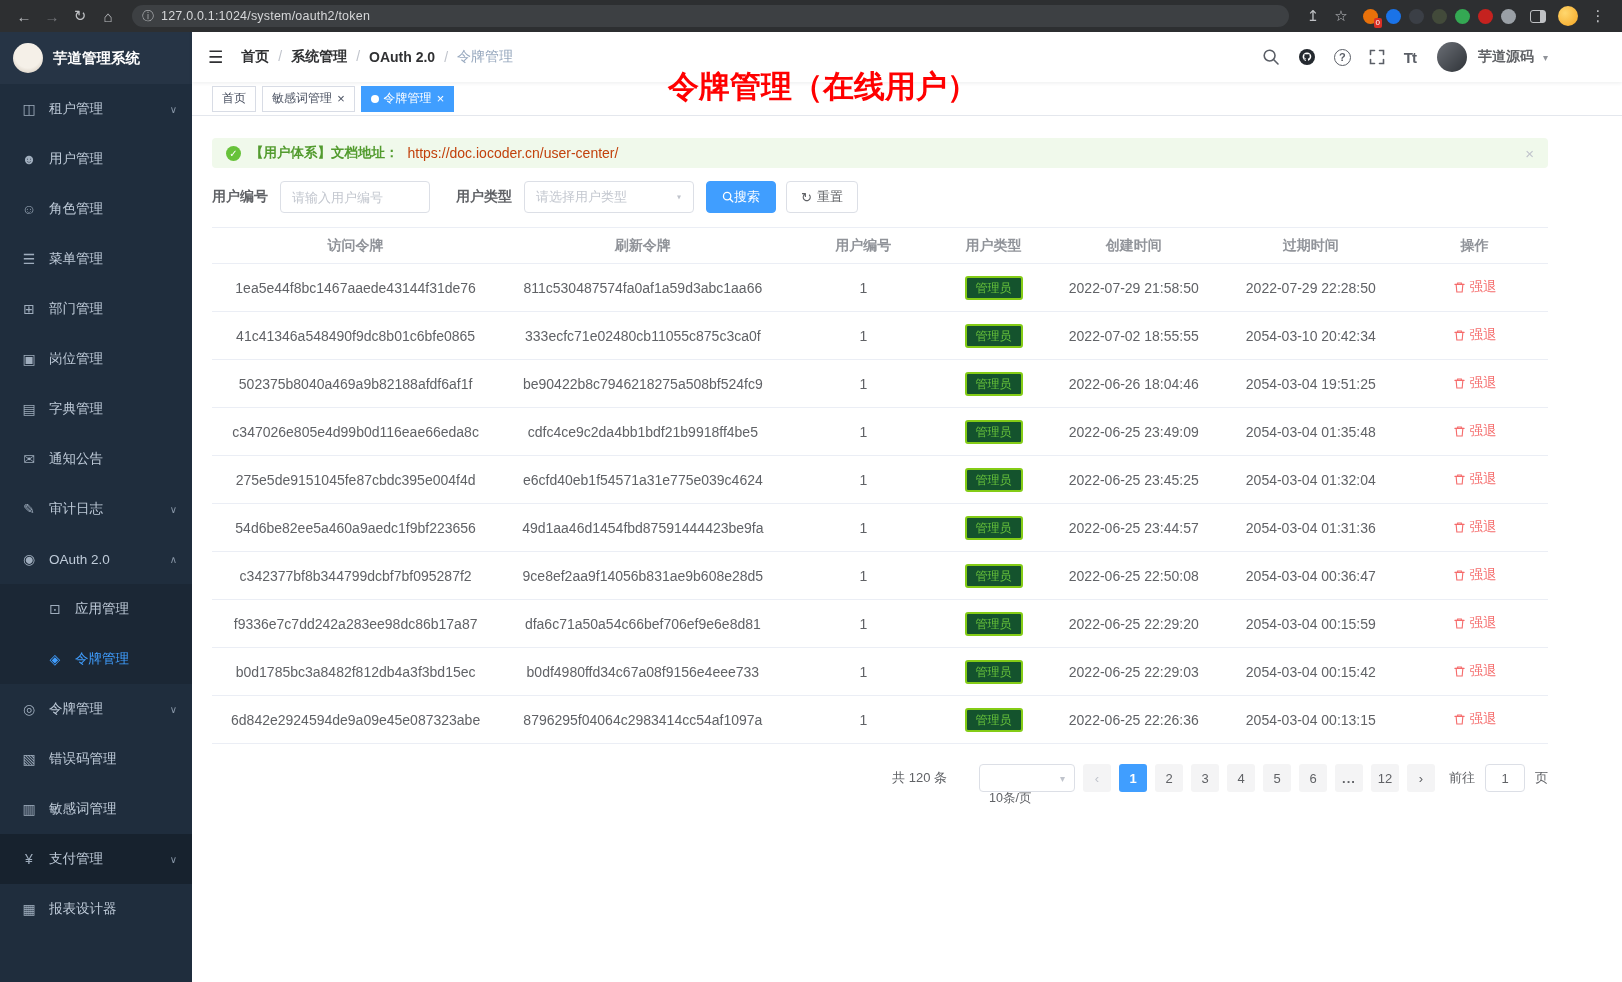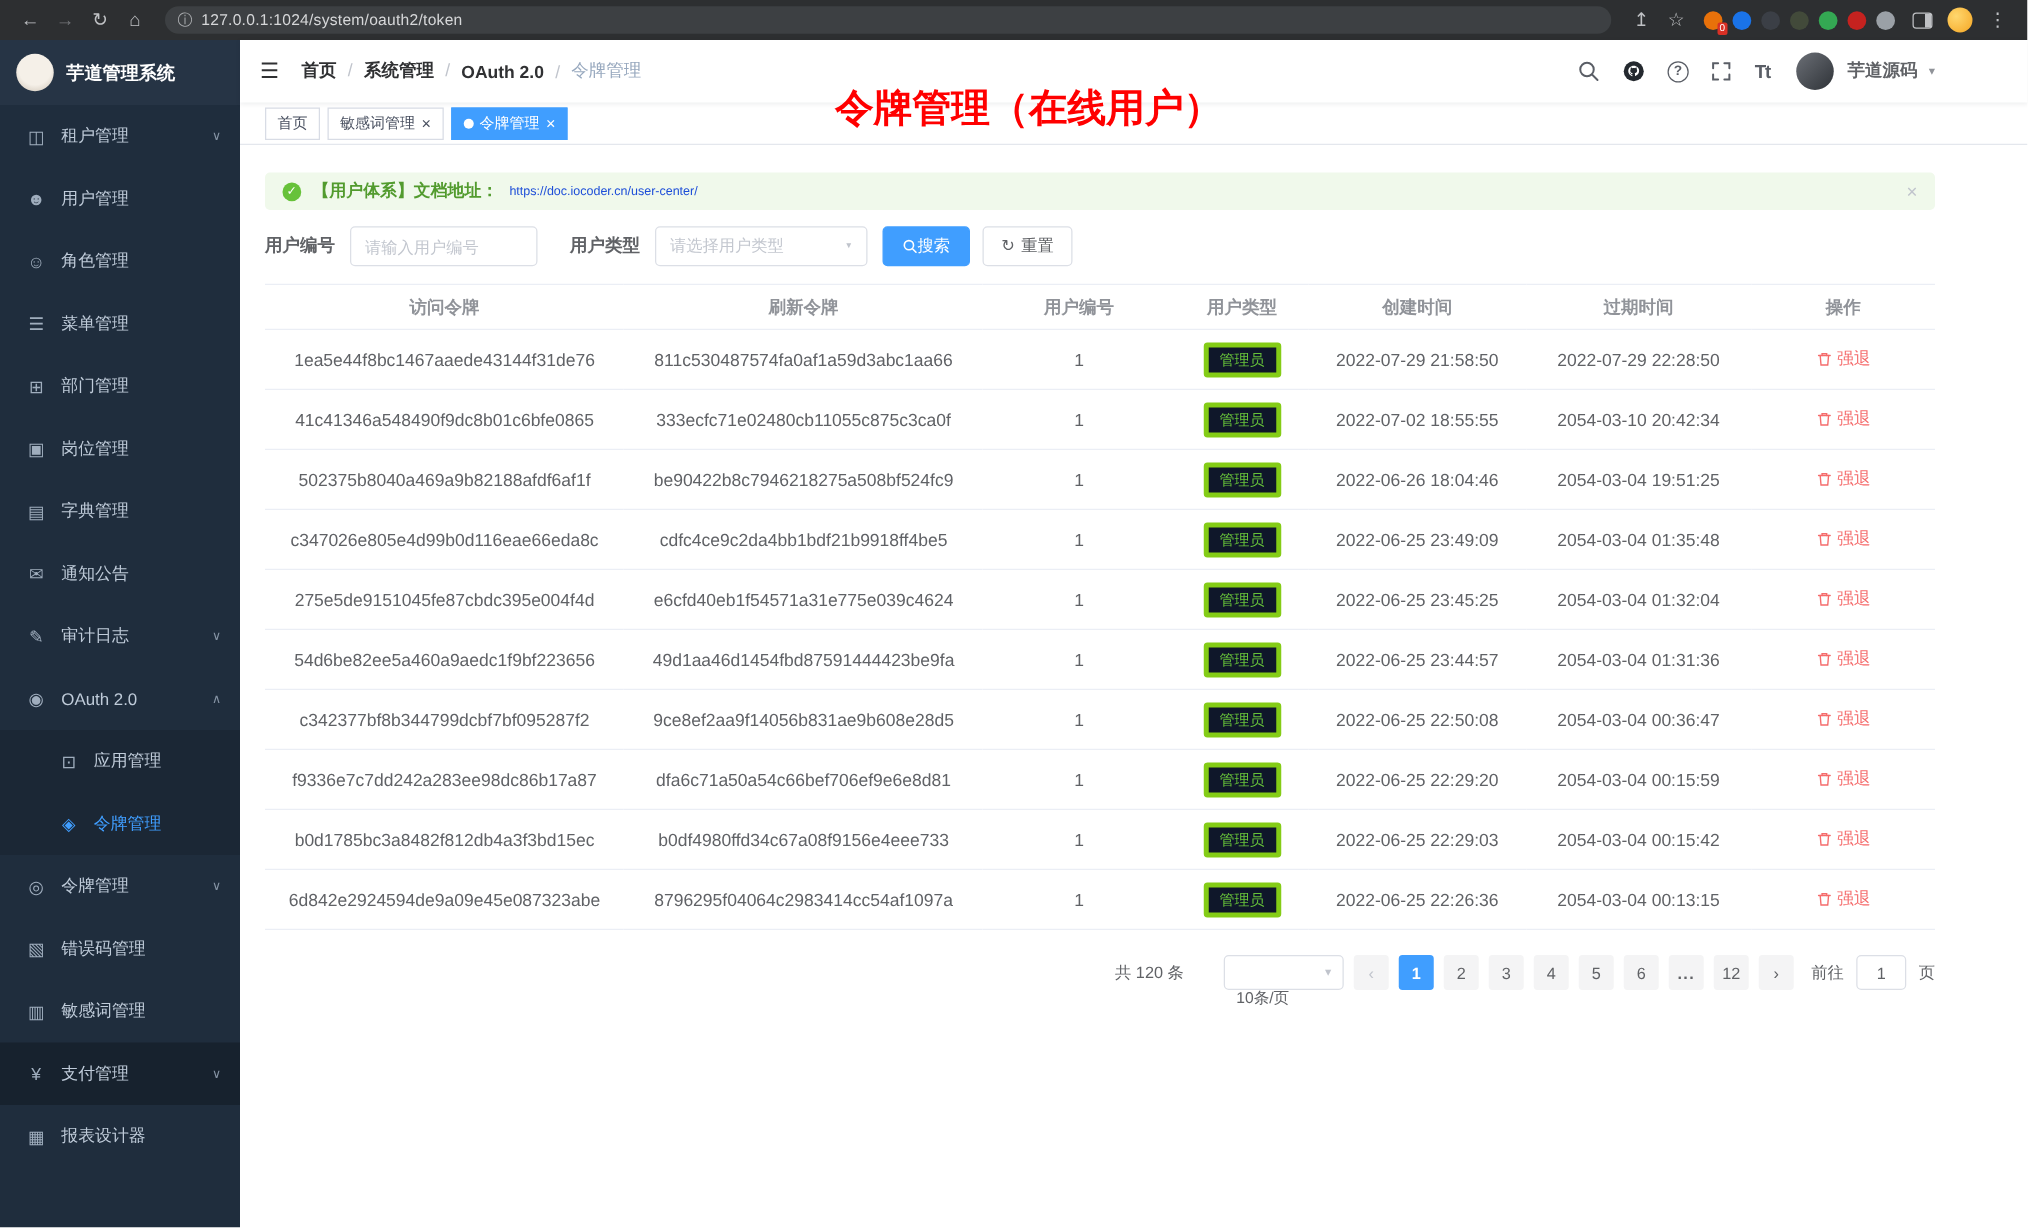--- a/index.html
+++ b/index.html
@@ -61,40 +61,40 @@
   .tag .dot.show { display:inline-block; }
   .tag .tclose { display:none; font-size:13px; line-height:1; }
   .tag .tclose.show { display:inline-block; }
   .tag.active { background:#409eff; border-color:#409eff; color:#fff; }
 
   
   .content { flex:1; padding:22px 74px 0 20px; position:relative; background:#fff; }
   .alert { height:30px; background:#f0f9eb; border-radius:4px; display:flex; align-items:center; padding:0 14px; gap:9px; }
   .alert-check { width:15px; height:15px; border-radius:50%; background:#67c23a; color:#fff; font-size:10px; display:inline-flex; align-items:center; justify-content:center; flex-shrink:0; }
   .alert-text { font-size:13.5px; color:#529b2e; font-weight:600; }
-  .alert-link { font-size:10px; color:#1d4ed8; cursor:pointer; text-decoration:none; }
+  .alert-link { font-size:14px; color:#c2410c; cursor:pointer; text-decoration:none; }
   .alert-close { margin-left:auto; color:#c0c4cc; font-size:15px; cursor:pointer; }
 
   .filters { display:flex; align-items:center; margin-top:13px; }
   .f-label { font-size:14px; font-weight:700; color:#606266; margin-right:12px; white-space:nowrap; }
   .f-label.second { margin-left:26px; }
   .f-input { width:150px; height:32px; border:1px solid #dcdfe6; border-radius:4px; padding:0 11px; font-size:13px; color:#606266; outline:none; font-family:inherit; }
   .f-input::placeholder { color:#c3c7cf; }
   .f-select { width:170px; height:32px; border:1px solid #dcdfe6; border-radius:4px; display:flex; align-items:center; padding:0 11px; cursor:pointer; background:#fff;font-family:Liberation Mono, monospace; }
   .sel-ph { flex:1; font-size:13px; color:#c3c7cf; }
   .sel-caret { font-size:10px; color:#c0c4cc; }
   .btn-primary { height:32px; background:#409eff; border:1px solid #409eff; color:#fff; border-radius:4px; padding:0 15px; font-size:13px; display:inline-flex; align-items:center; gap:0; cursor:pointer; font-family:inherit; margin-left:12px; }
   .btn-primary svg { width:12px; height:12px; }
   .btn-plain { height:32px; background:#fff; border:1px solid #dcdfe6; color:#606266; border-radius:4px; padding:0 14px; font-size:13px; display:inline-flex; align-items:center; gap:5px; cursor:pointer; font-family:inherit; margin-left:10px; }
   .r-ico { font-size:13px; }
 
   .tbl { width:100%; border-collapse:collapse; margin-top:14px; table-layout:fixed; }
   .tbl th { height:36px; font-size:14px; color:#909399; font-weight:700; border-top:1px solid #ebeef5; border-bottom:1px solid #ebeef5; text-align:center; }
   .tbl td { height:48px; font-size:14px; color:#606266; border-bottom:1px solid #ebeef5; text-align:center; overflow:hidden; white-space:nowrap; }
-  .badge { display:inline-block; padding:1px 9px; font-size:12px; line-height:18px; color:#67c23a; background:#0f172a; border:4px solid #84cc16; border-radius:3px; }
+  .badge { display:inline-block; padding:1px 9px; font-size:12px; line-height:18px; color:#67c23a; background:#14532d; border:2px solid #84cc16; border-radius:3px; }
   .force-logout { color:#f56c6c; font-size:13.5px; display:inline-flex; align-items:center; gap:4px; cursor:pointer; }
   .force-logout svg { width:13px; height:13px; }
 
   .pagination { display:flex; align-items:center; justify-content:flex-end; margin-top:20px; gap:8px; font-size:13px; color:#606266; }
   .pg-total { margin-right:24px; }
   .pg-size { width:96px; height:28px; border:1px solid #dcdfe6; border-radius:4px; display:flex; align-items:center; padding:0 9px; cursor:pointer; background:#fff; }
   .pg-size .pg-size-val { flex:1; font-size:12.5px; color:#606266;margin-top:40px; }
   .pg-btn, .pg-page { min-width:28px; height:28px; border:none; background:#f4f4f5; border-radius:3px; color:#606266; font-size:13px; display:inline-flex; align-items:center; justify-content:center; cursor:pointer; font-family:inherit; padding:0 4px; }
   .pg-prev { color:#c0c4cc; }
   .pg-pages { display:flex; gap:8px; }

